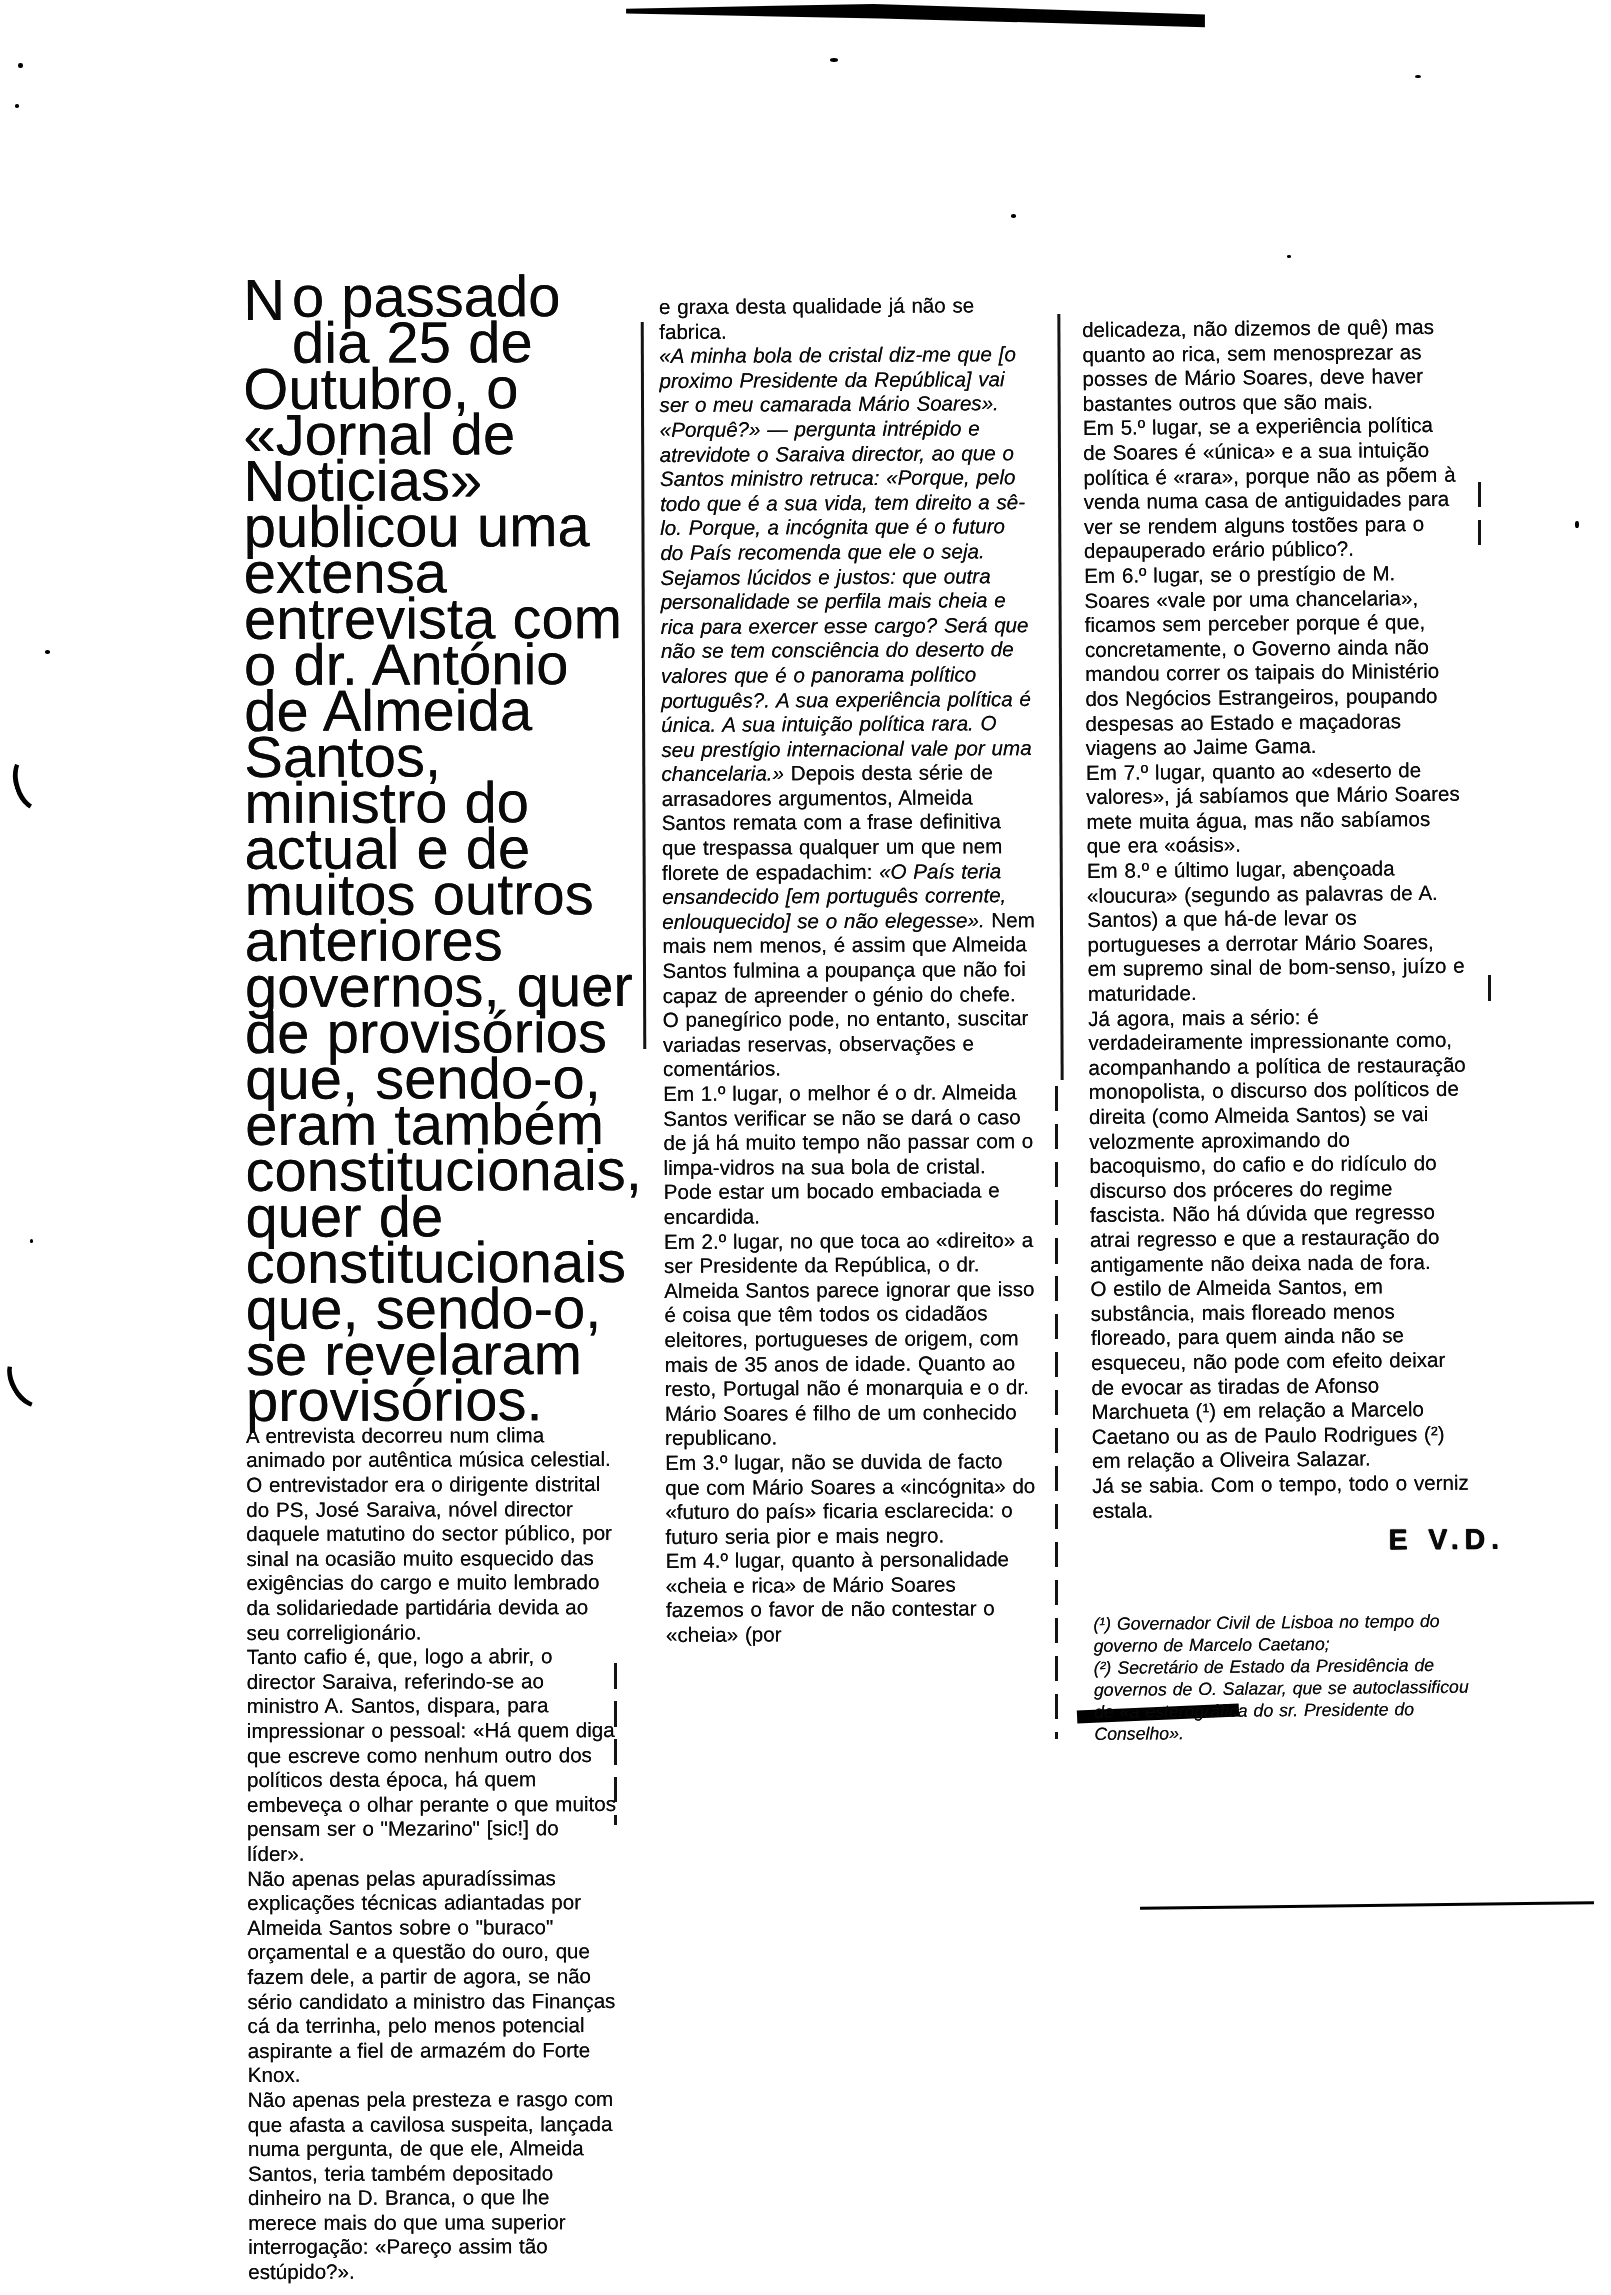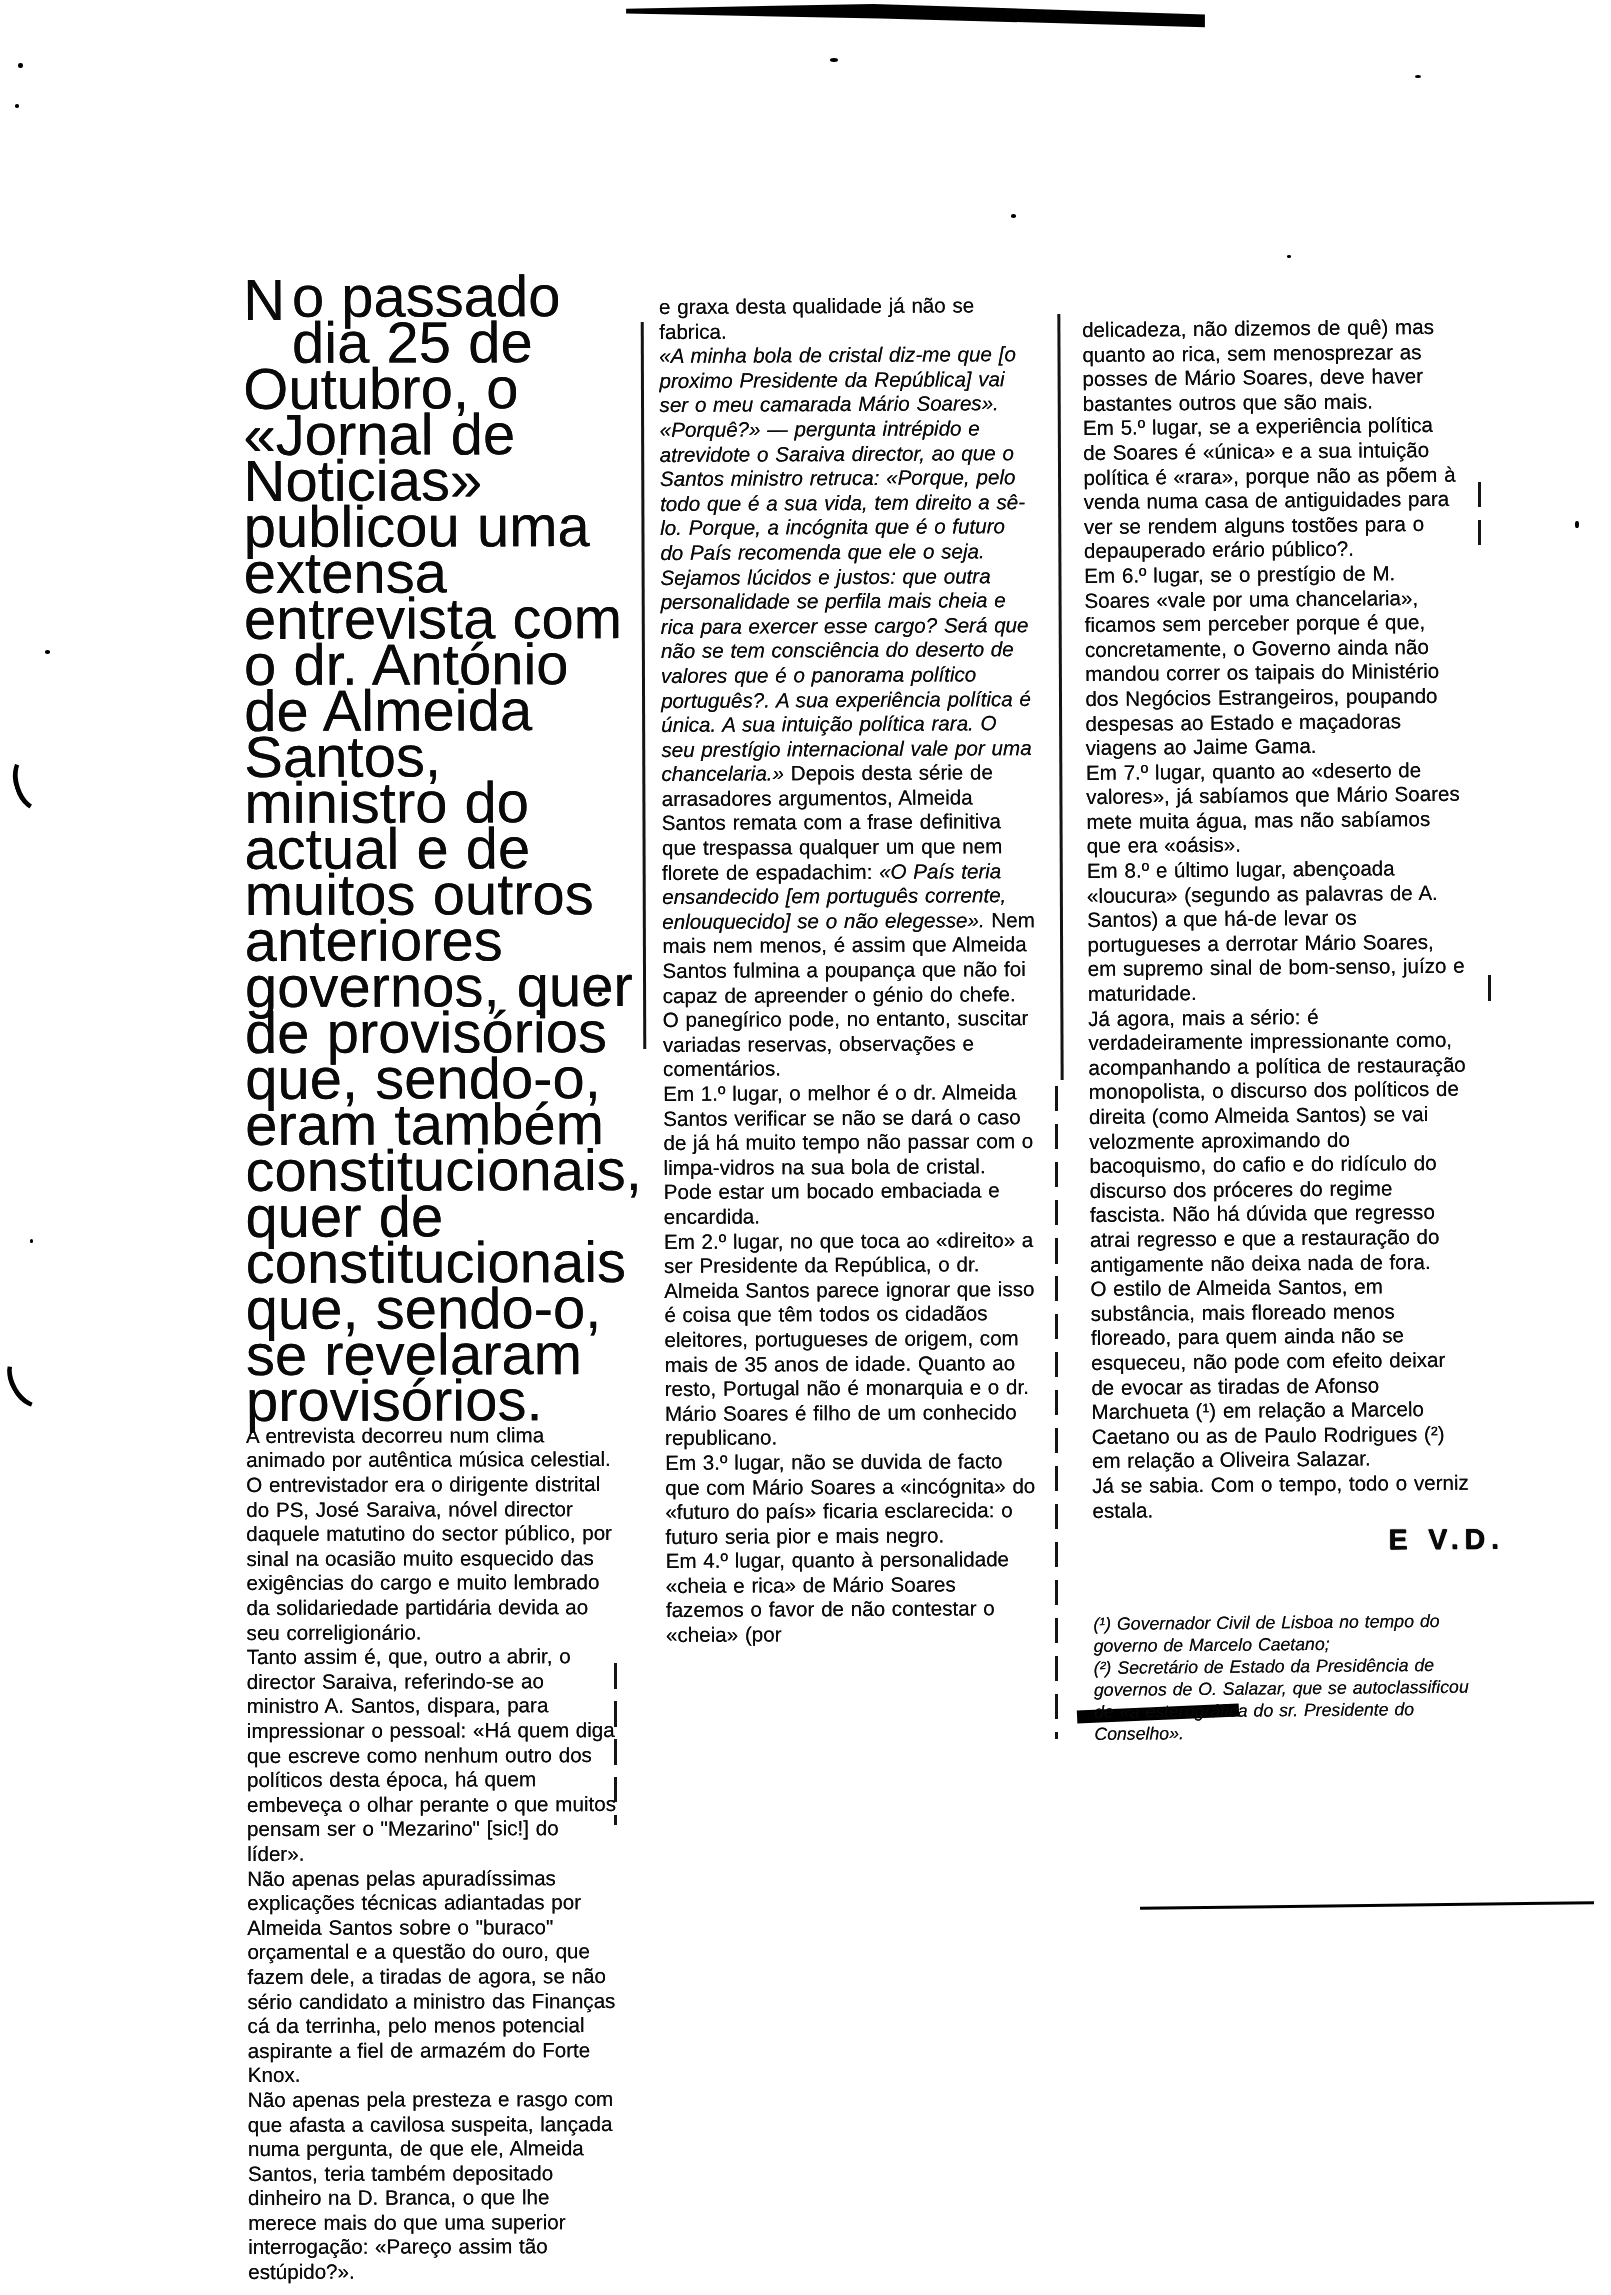--- a/index.html
+++ b/index.html
@@ -73,22 +73,22 @@
 <div class="speck" style="left:17.7px;top:63px;width:4.9px;height:4.9px;"></div>
 <div class="speck" style="left:14.7px;top:104px;width:3.9px;height:3.9px;"></div>
 <div class="speck" style="left:45px;top:650px;width:4.9px;height:3.9px;"></div>
 <div class="speck" style="left:29.5px;top:1239px;width:3.9px;height:3.9px;"></div>
 <div class="speck" style="left:598px;top:992px;width:3.9px;height:3.9px;"></div>
 <div class="speck" style="left:1287px;top:255px;width:3.9px;height:2.9px;"></div>
 
 <div class="column" id="col1">
     <p class="para dropcap"><span class="dropcap">N</span><span>o passado dia 25 de Outubro, o «Jornal de Noticias» publicou uma extensa entrevista com o dr. António de Almeida Santos, ministro do actual e de muitos outros anteriores governos, quer de provisórios que, sendo-o, eram também constitucionais, quer de constitucionais que, sendo-o, se revelaram provisórios.</span></p>
     <p class="para normal"><span>A entrevista decorreu num clima animado por autêntica música celestial. O entrevistador era o dirigente distrital do PS, José Saraiva, nóvel director daquele matutino do sector público, por sinal na ocasião muito esquecido das exigências do cargo e muito lembrado da solidariedade partidária devida ao seu correligionário.</span></p>
-    <p class="para normal"><span>Tanto assim é, que, outro a abrir, o director Saraiva, referindo-se ao ministro A. Santos, dispara, para impressionar o pessoal: «Há quem diga que escreve como nenhum outro dos políticos desta época, há quem embeveça o olhar perante o que muitos pensam ser o "Mezarino" [sic!] do líder».</span></p>
-    <p class="para normal"><span>Não apenas pelas apuradíssimas explicações técnicas adiantadas por Almeida Santos sobre o "buraco" orçamental e a questão do ouro, que fazem dele, a tiradas de agora, se não sério candidato a ministro das Finanças cá da terrinha, pelo menos potencial aspirante a fiel de armazém do Forte Knox.</span></p>
+    <p class="para normal"><span>Tanto cafio é, que, logo a abrir, o director Saraiva, referindo-se ao ministro A. Santos, dispara, para impressionar o pessoal: «Há quem diga que escreve como nenhum outro dos políticos desta época, há quem embeveça o olhar perante o que muitos pensam ser o "Mezarino" [sic!] do líder».</span></p>
+    <p class="para normal"><span>Não apenas pelas apuradíssimas explicações técnicas adiantadas por Almeida Santos sobre o "buraco" orçamental e a questão do ouro, que fazem dele, a partir de agora, se não sério candidato a ministro das Finanças cá da terrinha, pelo menos potencial aspirante a fiel de armazém do Forte Knox.</span></p>
     <p class="para normal"><span>Não apenas pela presteza e rasgo com que afasta a cavilosa suspeita, lançada numa pergunta, de que ele, Almeida Santos, teria também depositado dinheiro na D. Branca, o que lhe merece mais do que uma superior interrogação: «Pareço assim tão estúpido?».</span></p>
   </div>
 <div class="column" id="col2">
     <p class="para normal"><span>e graxa desta qualidade já não se fabrica.</span></p>
     <p class="para normal"><span class="it">«A minha bola de cristal diz-me que [o proximo Presidente da República] vai ser o meu camarada Mário Soares». «Porquê?» — pergunta intrépido e atrevidote o Saraiva director, ao que o Santos ministro retruca: «Porque, pelo todo que é a sua vida, tem direito a sê-lo. Porque, a incógnita que é o futuro do País recomenda que ele o seja. Sejamos lúcidos e justos: que outra personalidade se perfila mais cheia e rica para exercer esse cargo? Será que não se tem consciência do deserto de valores que é o panorama político português?. A sua experiência política é única. A sua intuição política rara. O seu prestígio internacional vale por uma chancelaria.» </span><span>Depois desta série de arrasadores argumentos, Almeida Santos remata com a frase definitiva que trespassa qualquer um que nem florete de espadachim: </span><span class="it">«O País teria ensandecido [em português corrente, enlouquecido] se o não elegesse».</span><span> Nem mais nem menos, é assim que Almeida Santos fulmina a poupança que não foi capaz de apreender o génio do chefe.</span></p>
     <p class="para normal"><span>O panegírico pode, no entanto, suscitar variadas reservas, observações e comentários.</span></p>
     <p class="para normal"><span>Em 1.º lugar, o melhor é o dr. Almeida Santos verificar se não se dará o caso de já há muito tempo não passar com o limpa-vidros na sua bola de cristal. Pode estar um bocado embaciada e encardida.</span></p>
     <p class="para normal"><span>Em 2.º lugar, no que toca ao «direito» a ser Presidente da República, o dr. Almeida Santos parece ignorar que isso é coisa que têm todos os cidadãos eleitores, portugueses de origem, com mais de 35 anos de idade. Quanto ao resto, Portugal não é monarquia e o dr. Mário Soares é filho de um conhecido republicano.</span></p>
     <p class="para normal"><span>Em 3.º lugar, não se duvida de facto que com Mário Soares a «incógnita» do «futuro do país» ficaria esclarecida: o futuro seria pior e mais negro.</span></p>
     <p class="para normal"><span>Em 4.º lugar, quanto à personalidade «cheia e rica» de Mário Soares fazemos o favor de não contestar o «cheia» (por</span></p>

